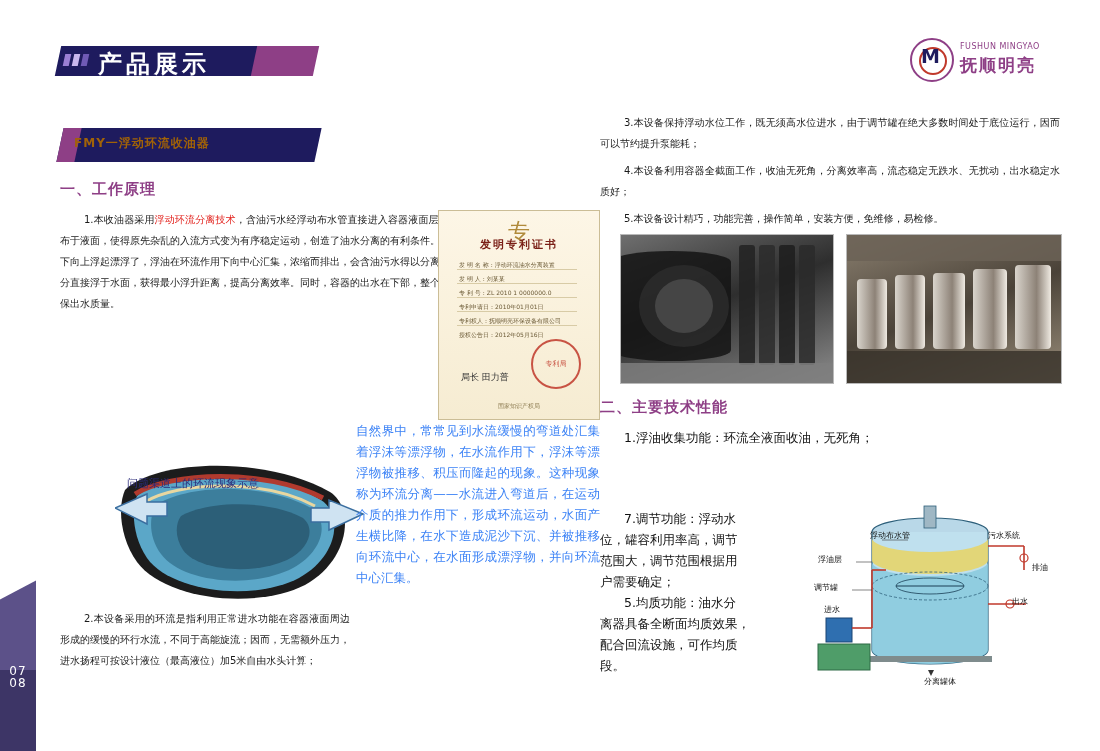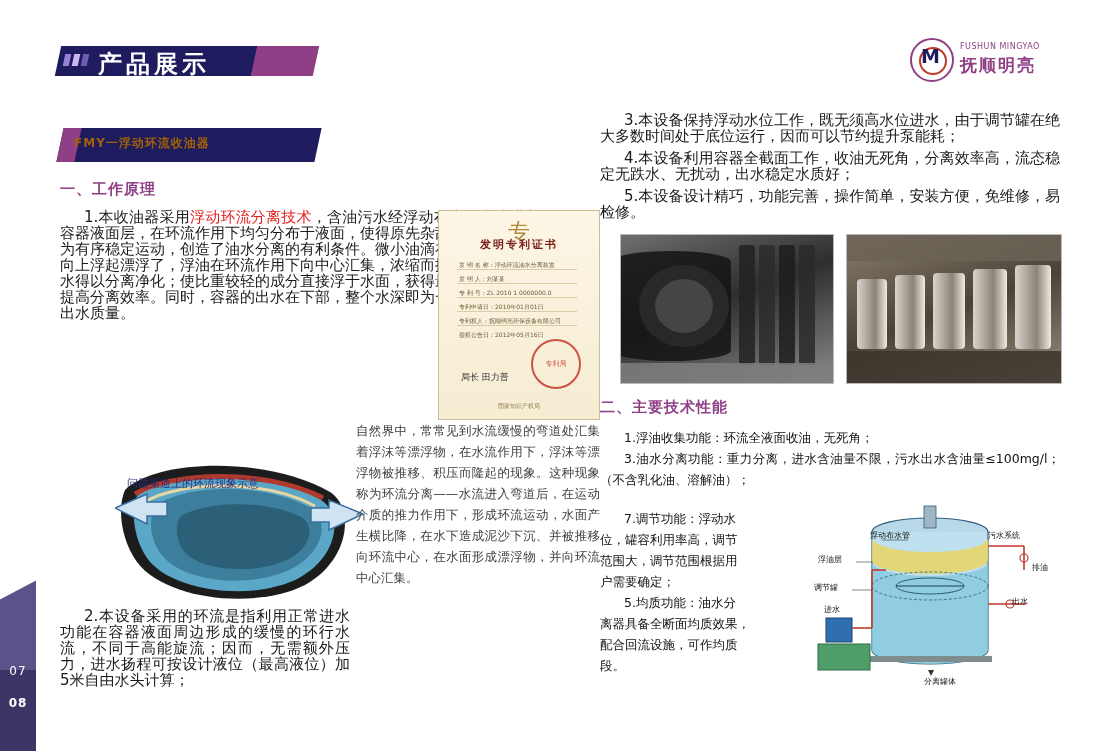--- a/index.html
+++ b/index.html
@@ -20,21 +20,21 @@
   .rail .band{
     position:absolute;left:0;width:36px;background:#6b5f8f;
   }
   .rail .band.b1{top:574px;height:96px;background:#5c5189;}
   .rail .band.b2{top:670px;height:81px;background:#3d3566;}
   .rail .pg{
     position:absolute;left:0;width:36px;text-align:center;
     color:#fff;font-size:12px;letter-spacing:1px;
   }
   .rail .pg.p07{top:664px;}
-  .rail .pg.p08{top:696px;font-weight:bold;}
+  .rail .pg.p08{top:676px;}
   .rail .slash{
     position:absolute;left:0;top:560px;width:36px;height:30px;
     background:#ffffff;
     transform:skewY(-28deg);
   }
 
   
   .hdr-title{
     position:absolute;left:58px;top:40px;width:270px;height:42px;
   }
@@ -98,21 +98,21 @@
   .plate-txt{
     position:absolute;left:14px;top:7px;color:#a16207;font-size:12px;font-weight:bold;letter-spacing:1px;
   }
 
   h2.sec{
     color:#8e3f86;font-size:15px;font-weight:bold;margin:0 0 10px 0;letter-spacing:1px;
   }
   h2.sec.right{margin-top:0;}
 
   p.body{
-    margin:0 0 6px 0;font-size:15px;line-height:16px;text-align:justify;color:#1a1a1a;
+    margin:0 0 6px 0;font-size:10px;line-height:21px;text-align:justify;color:#1a1a1a;
   }
   p.body.indent{text-indent:24px;}
   .hl{color:#e2211c;}
 
   
   .cert{
     position:absolute;left:378px;top:82px;width:160px;height:208px;
     background:linear-gradient(#fdf6e6,#f6ecd2);
     border:1px solid #cbbd96;
     font-size:6px;color:#6b5a36;overflow:hidden;
@@ -123,21 +123,21 @@
   .cert .c-stamp{
     position:absolute;left:92px;top:128px;width:46px;height:46px;border-radius:50%;
     border:2px solid #c0392b;color:#c0392b;font-size:7px;text-align:center;line-height:46px;opacity:.85;
   }
   .cert .c-sig{position:absolute;left:22px;top:160px;font-size:9px;color:#333;}
   .cert .c-foot{position:absolute;left:0;right:0;bottom:8px;text-align:center;font-size:6px;color:#8d7c52;}
 
   
   .annot{
     position:absolute;left:296px;top:292px;width:244px;
-    color:#404040;font-size:12.5px;line-height:21px;text-align:justify;
+    color:#3b82f6;font-size:12.5px;line-height:21px;text-align:justify;
   }
 
   
   .illus{
     position:absolute;left:55px;top:322px;width:250px;height:160px;
   }
   .illus .label{
     position:absolute;left:12px;top:26px;color:#2b2b7a;font-size:11px;z-index:5;
   }
 
@@ -271,21 +271,20 @@
       <div class="pipe" style="left:0;top:0;width:214px;height:26px;background:#6b6156;border-radius:0;"></div>
       <div class="pipe" style="left:0;top:116px;width:214px;height:32px;background:#3a342c;border-radius:0;"></div>
       <div class="cap">设备排列</div>
     </div>
   </div>
 
   <div style="position:absolute;left:600px;top:398px;width:460px;">
     <h2 class="sec right">二、主要技术性能</h2>
     <ul class="plain">
       <li>1.浮油收集功能：环流全液面收油，无死角；</li>
-      <li>3.油水分离功能：重力分离，进水含油量不限，污水出水含油量≤100mg/l；（不含乳化油、溶解油）；</li>
     </ul>
   </div>
 
   <div style="position:absolute;left:600px;top:508px;width:200px;font-size:12.5px;line-height:21px;">
     <div style="text-indent:24px;">7.调节功能：浮动水</div>
     <div>位，罐容利用率高，调节</div>
     <div>范围大，调节范围根据用</div>
     <div>户需要确定；</div>
     <div style="text-indent:24px;">5.均质功能：油水分</div>
     <div>离器具备全断面均质效果，</div>

